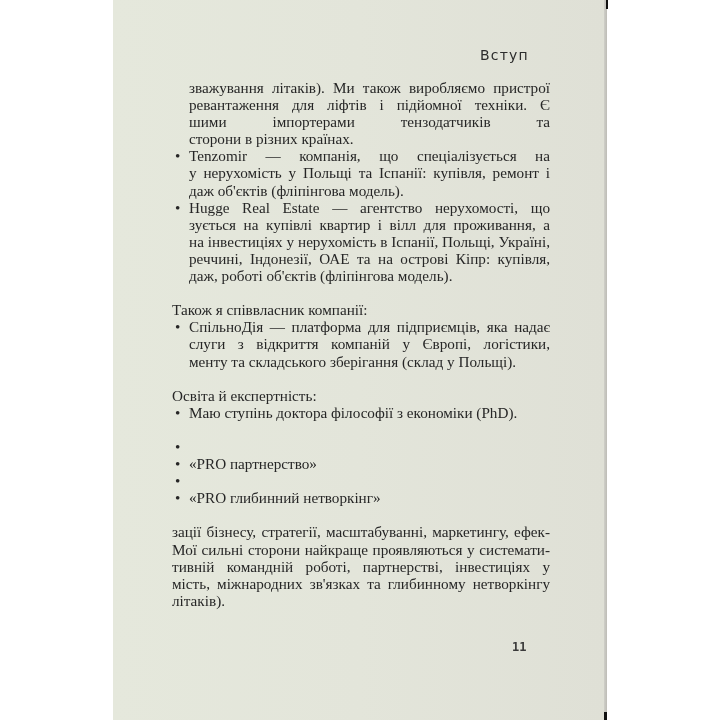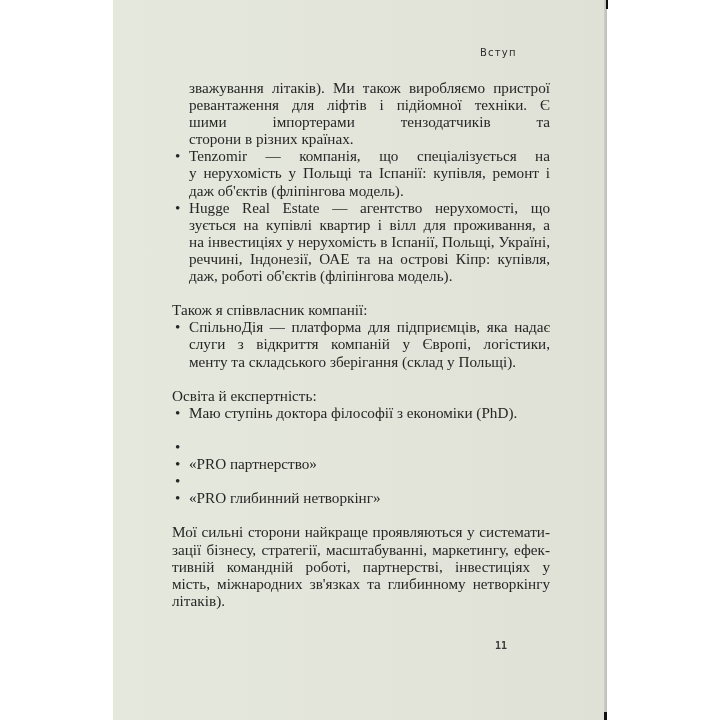--- a/index.html
+++ b/index.html
@@ -40,30 +40,30 @@
       top: 712px;
       width: 3px;
       height: 8px;
       background: #111;
     }
     .running-head {
       position: absolute;
       left: 480px;
       top: 47px;
       font-family: "DejaVu Sans", sans-serif;
-      font-size: 10px;
+      font-size: 14px;
       letter-spacing: 1.2px;
       color: #2c2c2c;
     }
     .folio {
       position: absolute;
-      left: 495px;
+      left: 512px;
       top: 640px;
       font-family: "DejaVu Sans Mono", monospace;
-      font-size: 10px;
+      font-size: 12px;
       font-weight: bold;
       color: #3a3a3a;
     }
     .body-text {
       position: absolute;
       left: 172px;
       top: 79px;
       width: 378px;
       font-family: "Liberation Serif", serif;
       font-size: 15.2px;
@@ -174,21 +174,21 @@
     </span>
     <span class="line bullet-line">
       <span class="bullet">•</span>
       <span>«PRO глибинний нетворкінг»</span>
     </span>
   </div>
 
   <span class="blank"></span>
 
   <div>
+    <span class="line justify">зації бізнесу, стратегії, масштабуванні, маркетингу, ефек-</span>
     <span class="line justify">Мої сильні сторони найкраще проявляються у системати-</span>
-    <span class="line justify">зації бізнесу, стратегії, масштабуванні, маркетингу, ефек-</span>
     <span class="line justify">тивній командній роботі, партнерстві, інвестиціях у нерухо-</span>
     <span class="line justify">мість, міжнародних зв'язках та глибинному нетворкінгу (дип-</span>
     <span class="line">літаків).</span>
   </div>
 </div>
 
 <div class="folio">11</div>
 
 </body></html>

